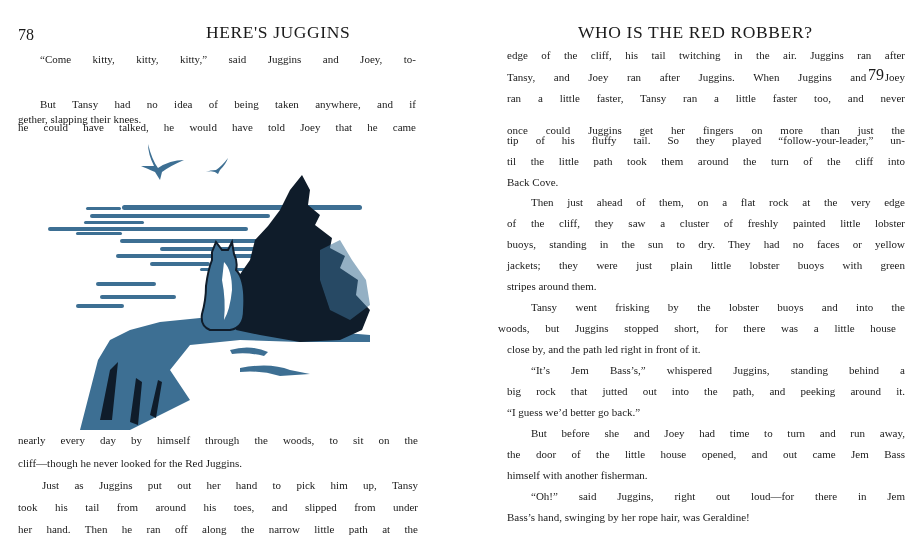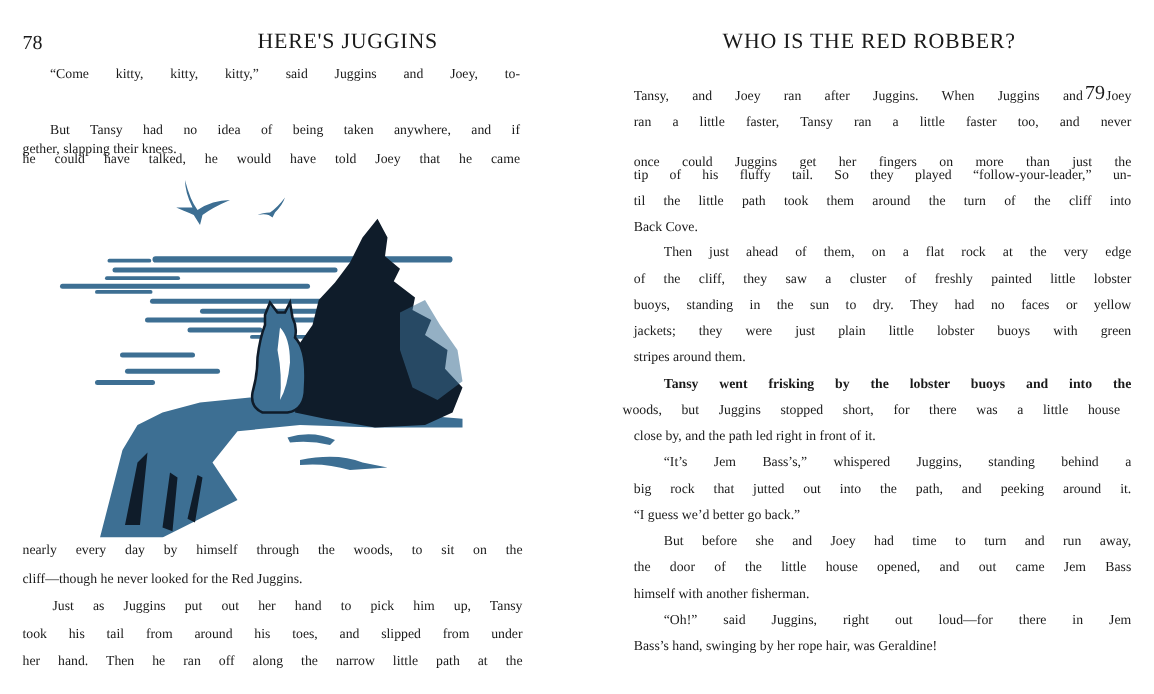--- a/index.html
+++ b/index.html
@@ -64,34 +64,35 @@
   <div class="line" style="left:18px;top:452px;">cliff—though he never looked for the Red Juggins.</div>
   <div class="line just" style="left:42px;top:474px;width:376px;">Just as Juggins put out her hand to pick him up, Tansy</div>
   <div class="line just" style="left:18px;top:496px;width:400px;">took his tail from around his toes, and slipped from under</div>
   <div class="line just" style="left:18px;top:518px;width:400px;">her hand. Then he ran off along the narrow little path at the</div>
 </div>
 
 <div class="page right">
   <div class="runhead" style="left:98px;">WHO IS THE RED ROBBER?</div>
   <div class="pnum" style="left:388px;margin-top:40px;">79</div>
 
+  <div class="line just" style="left:27px;top:44px;width:398px;">edge of the cliff, his tail twitching in the air. Juggins ran after</div>
   <div class="line just" style="left:27px;top:66px;width:398px;">Tansy, and Joey ran after Juggins. When Juggins and Joey</div>
   <div class="line just" style="left:27px;top:87px;width:398px;">ran a little faster, Tansy ran a little faster too, and never</div>
   <div class="line just" style="left:27px;top:108px;width:398px;margin-top:11px;">once could Juggins get her fingers on more than just the</div>
   <div class="line just" style="left:27px;top:129px;width:398px;">tip of his fluffy tail. So they played “follow-your-leader,” un-</div>
   <div class="line just" style="left:27px;top:150px;width:398px;">til the little path took them around the turn of the cliff into</div>
   <div class="line" style="left:27px;top:171px;">Back Cove.</div>
 
   <div class="line just" style="left:51px;top:191px;width:374px;">Then just ahead of them, on a flat rock at the very edge</div>
   <div class="line just" style="left:27px;top:212px;width:398px;">of the cliff, they saw a cluster of freshly painted little lobster</div>
   <div class="line just" style="left:27px;top:233px;width:398px;">buoys, standing in the sun to dry. They had no faces or yellow</div>
   <div class="line just" style="left:27px;top:254px;width:398px;">jackets; they were just plain little lobster buoys with green</div>
   <div class="line" style="left:27px;top:275px;">stripes around them.</div>
 
-  <div class="line just" style="left:51px;top:296px;width:374px;font-weight:bold;">Tansy went frisking by the lobster buoys and into the</div>
+  <div class="line just" style="left:51px;top:296px;width:374px;">Tansy went frisking by the lobster buoys and into the</div>
   <div class="line just" style="left:18px;top:317px;width:398px;">woods, but Juggins stopped short, for there was a little house</div>
   <div class="line" style="left:27px;top:338px;">close by, and the path led right in front of it.</div>
 
   <div class="line just" style="left:51px;top:359px;width:374px;">“It’s Jem Bass’s,” whispered Juggins, standing behind a</div>
   <div class="line just" style="left:27px;top:380px;width:398px;">big rock that jutted out into the path, and peeking around it.</div>
   <div class="line just" style="left:51px;top:422px;width:374px;">But before she and Joey had time to turn and run away,</div>
 
   <div class="line" style="left:27px;top:401px;">“I guess we’d better go back.”</div>
   <div class="line just" style="left:27px;top:443px;width:398px;">the door of the little house opened, and out came Jem Bass</div>
   <div class="line" style="left:27px;top:464px;">himself with another fisherman.</div>

